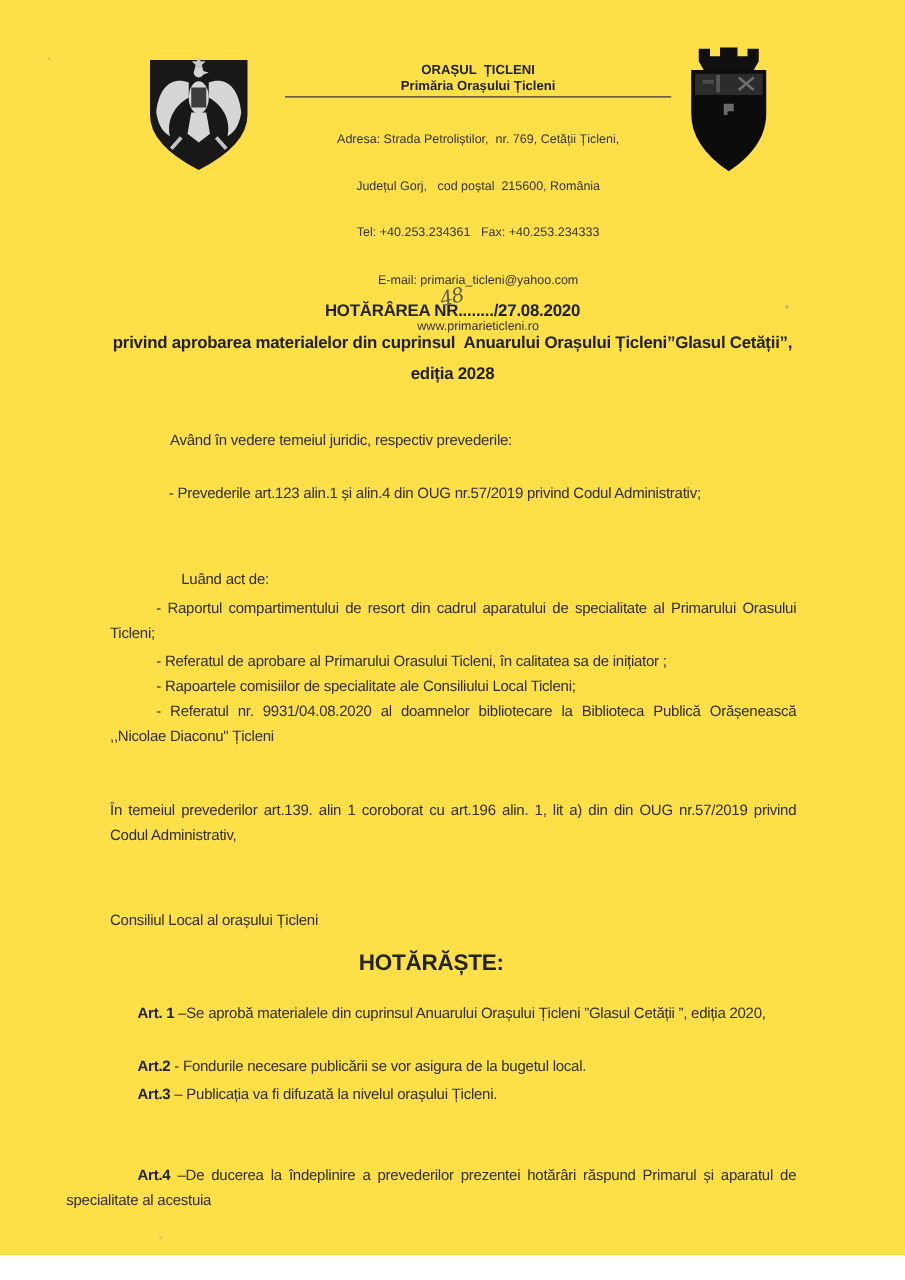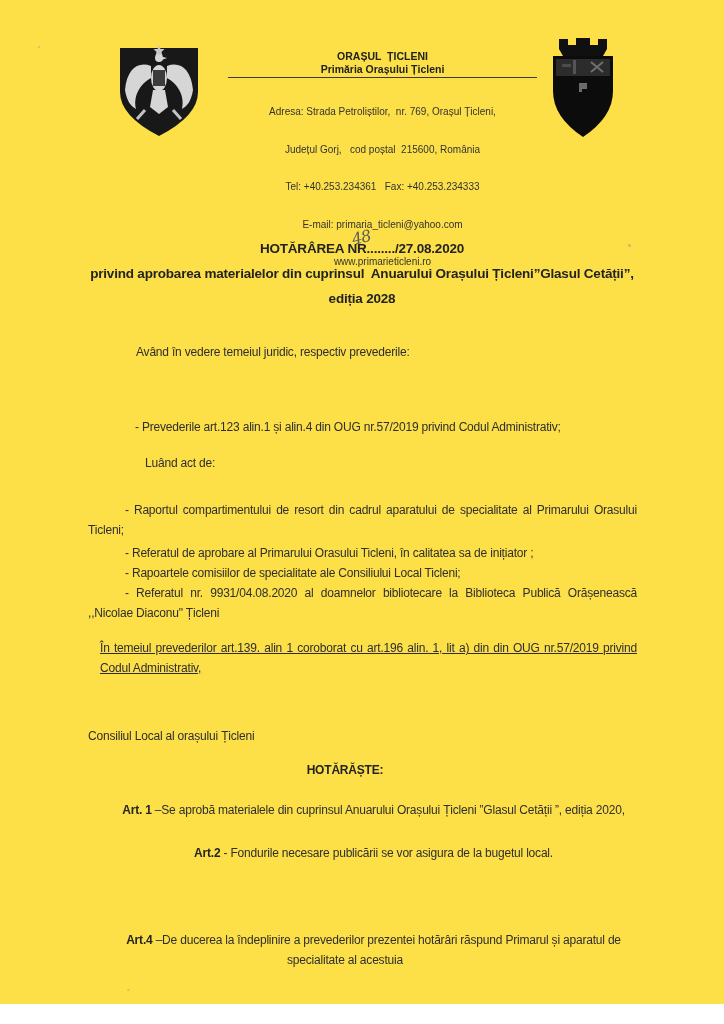--- a/index.html
+++ b/index.html
@@ -20,31 +20,31 @@
   .title-line2{white-space:pre-wrap;}
   .handwritten{
     position:absolute; left:352px; top:228px; font-family:"DejaVu Serif", serif;
     font-style:italic; font-size:16px; font-weight:400; color:#5a5a5a;
     transform:rotate(-14deg); letter-spacing:-1px;
   }
   
   .para{position:absolute; right:87px; font-size:12px; line-height:20px; letter-spacing:-0.2px;}
   .just{text-align:justify;}
   .p-preamble{left:136px; top:342px;}
-  .p-item1{left:135px; top:384px; padding-left:23px; text-indent:-23px;margin-top:33px;}
+  .p-item1{left:135px; top:384px; padding-left:23px; text-indent:-23px;}
   .p-luand{left:145px; top:437px;margin-top:16px;}
-  .p-bullet{left:88px; text-indent:37px;margin-top:24px;}
+  .p-bullet{left:88px; text-indent:37px;}
   .p-raportul{top:476px;}
   .p-ref-aprobare{top:519px;}
   .p-rapoartele{top:539px;}
   .p-ref-nr{top:559px;}
-  .p-intemeiul{left:100px; top:638px;text-decoration:underline;}
+  .p-intemeiul{left:88px; top:638px;}
   .p-consiliul{left:88px; top:726px;}
-  .p-heading{left:53px; top:760px; text-align:center; font-weight:bold; font-size:12px; color:#232323;}
-  .p-article{left:53px; text-indent:57px;text-align:center;}
+  .p-heading{left:53px; top:760px; text-align:center; font-weight:bold; font-size:18px; color:#232323;}
+  .p-article{left:53px; text-indent:57px;}
   .p-art1{top:800px;}
   .p-art2{top:843px;}
   .p-art3{top:865px;}
   .p-art4{top:930px;}
   .art-label{font-weight:bold; color:#242424;}
   
   .scan-edge{position:absolute; left:-4px; top:1007px; width:734px; height:2px;
     background:#474747; transform:rotate(-0.45deg);}
   .speck{position:absolute; border-radius:50%; background:#9a9a9a;}
   .speck-a{left:628px; top:244px; width:3px; height:3px; opacity:.55;}
@@ -83,21 +83,21 @@
       <rect x="19" y="29" width="9" height="3" fill="#4c4c4c"></rect>
       <path d="M36 48 h8 v6 h-5 v3 h-3 Z" fill="#8a8a8a" opacity="0.75"></path>
     </svg>
   </div>
 
   <div class="header-center">
     <div class="hdr-bold">ORAȘUL  ȚICLENI</div>
     <div class="hdr-bold">Primăria Orașului Țicleni</div>
     <div class="hdr-rule"></div>
     <div class="hdr-addr">
-      <div>Adresa: Strada Petroliștilor,  nr. 769, Orașul Țicleni,</div>
+      <div>Adresa: Strada Petroliștilor,  nr. 769, Cetății Țicleni,</div>
       <div>Județul Gorj,   cod poștal  215600, România</div>
       <div>Tel: +40.253.234361   Fax: +40.253.234333</div>
       <div>E-mail: primaria_ticleni@yahoo.com</div>
       <div>www.primarieticleni.ro</div>
     </div>
   </div>
 
   <div class="title-block">
     <div><span>HOTĂRÂREA NR</span><span>........</span><span>/27.08.2020</span></div>
     <div class="title-line2">privind aprobarea materialelor din cuprinsul  Anuarului Orașului Țicleni”Glasul Cetății”,</div>
@@ -114,20 +114,21 @@
   <div class="para p-bullet p-ref-aprobare just">- Referatul de aprobare al Primarului Orasului Ticleni, în calitatea sa de inițiator ;</div>
   <div class="para p-bullet p-ref-nr just">- Referatul nr. 9931/04.08.2020 al doamnelor bibliotecare la Biblioteca Publică Orășenească ,,Nicolae Diaconu" Țicleni</div>
 
   <div class="para p-intemeiul just">În temeiul prevederilor art.139. alin 1 coroborat cu art.196 alin. 1, lit a) din din OUG nr.57/2019 privind Codul Administrativ,</div>
   <div class="para p-consiliul">Consiliul Local al orașului Țicleni</div>
 
   <div class="para p-heading">HOTĂRĂȘTE:</div>
 
   <div class="para p-article p-art1 just"><span class="art-label">Art. 1</span><span> –Se aprobă materialele din cuprinsul Anuarului Orașului Țicleni ”Glasul Cetății ”, ediția 2020,</span></div>
   <div class="para p-article p-art2"><span class="art-label">Art.2</span><span>  - Fondurile necesare publicării se vor asigura de la bugetul local.</span></div>
+  <div class="para p-article p-art3"><span class="art-label">Art.3</span><span> – Publicația va fi difuzată la nivelul orașului Țicleni.</span></div>
   <div class="para p-article p-art4 just"><span class="art-label">Art.4</span><span> –De ducerea la îndeplinire a prevederilor prezentei hotărâri răspund Primarul și aparatul de specialitate al acestuia</span></div>
 
   <div class="scan-edge"></div>
   <div class="speck speck-a"></div>
   <div class="speck speck-b"></div>
   <div class="speck speck-c"></div>
 
 </div>
 
 </body></html>

